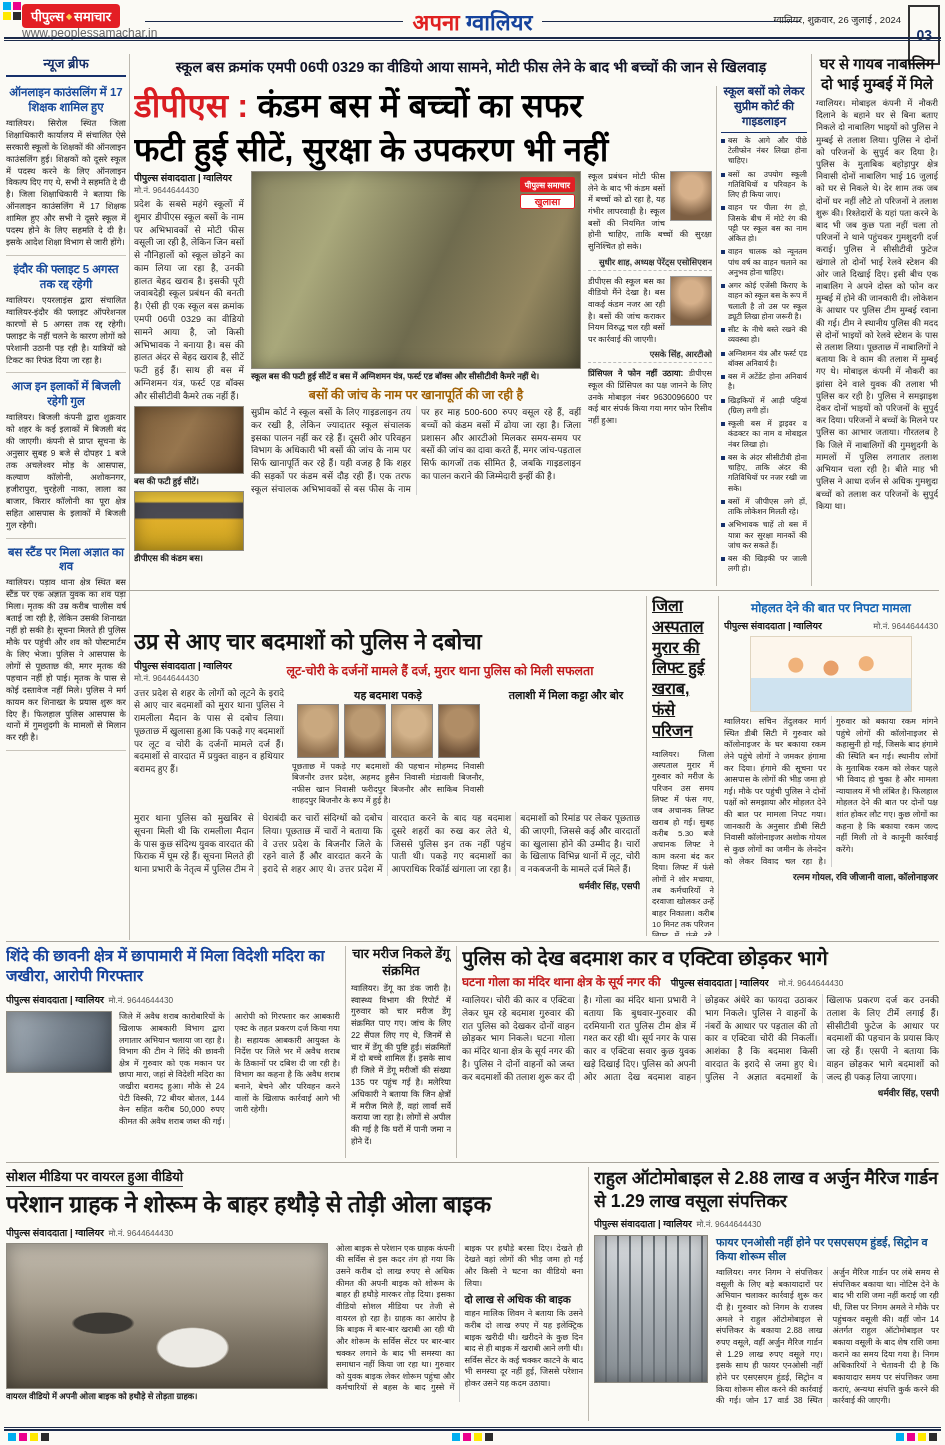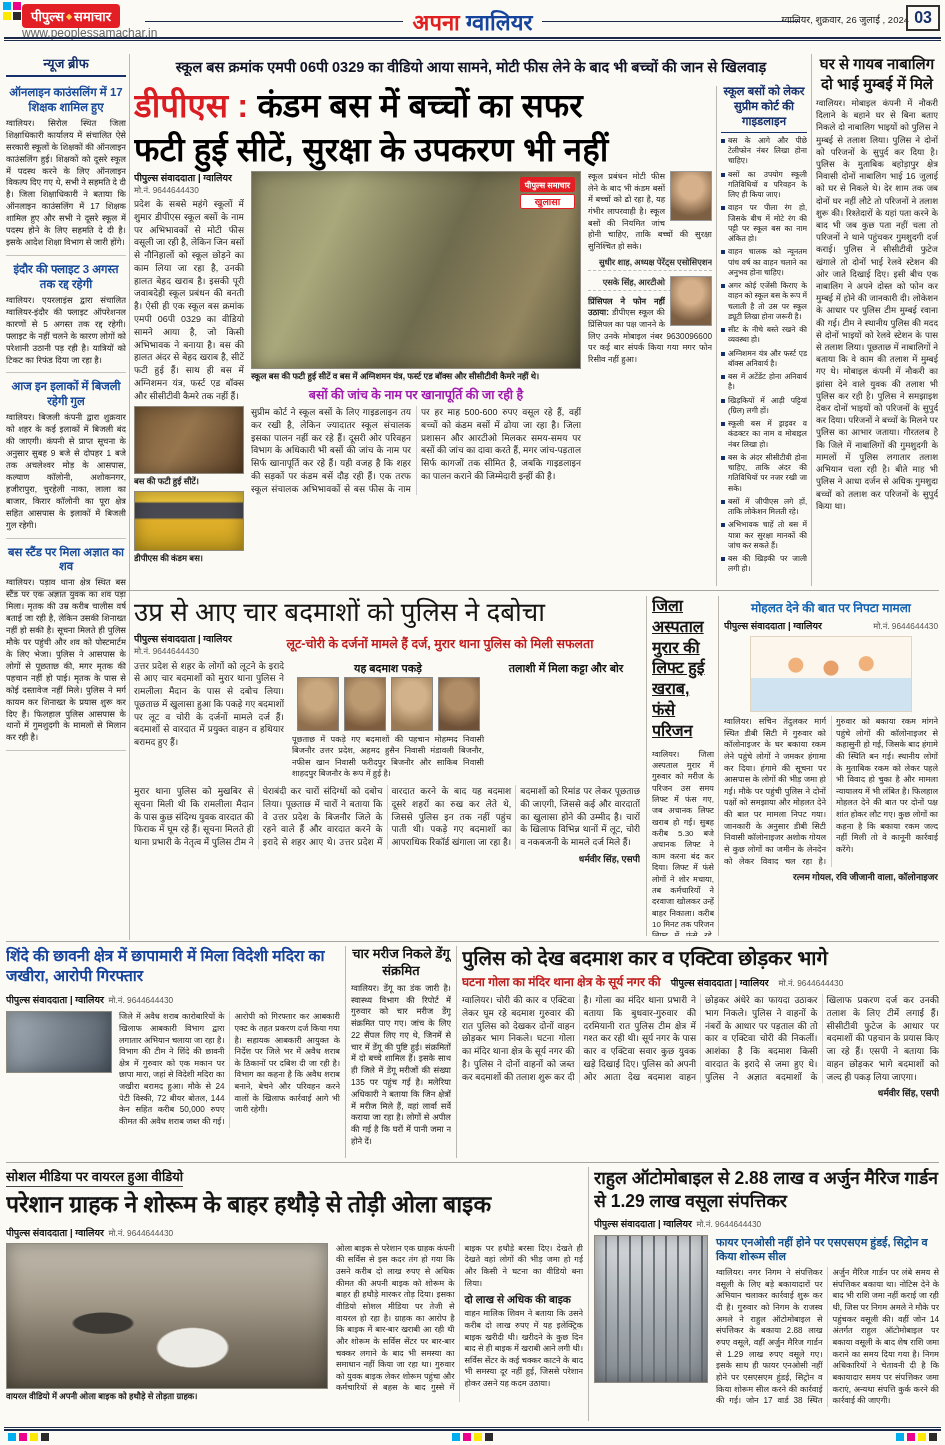--- a/index.html
+++ b/index.html
@@ -15,22 +15,22 @@
   .regmarks.row { display:flex; gap:3px; }
   .rm { width:8px; height:8px; display:inline-block; }
   .rm.c{background:#00aeef}.rm.m{background:#ec008c}.rm.y{background:#ffe800}.rm.k{background:#2b2b2b}
   .logo-box { position:absolute; left:22px; top:4px; background:#e31e24; color:#fff; font-weight:bold; font-size:13px; padding:3px 9px; border-radius:4px; white-space:nowrap; }
   .logo-diamond { color:#ffd24a; font-size:8px; vertical-align:2px; padding:0 2px; }
   .website { position:absolute; left:22px; top:26px; width:112px; text-align:center; font-size:12px; color:#666; }
   .edition { position:absolute; left:145px; top:6px; width:655px; display:flex; align-items:center; gap:10px; }
   .edition .line { flex:1; height:1px; background:#1b2a4a; }
   .ed-text { font-size:22px; font-weight:bold; white-space:nowrap; }
   .ed-red { color:#e02020; } .ed-blue { color:#16439c; }
-  .dateline { position:absolute; right:36px; top:13px; font-size:9.5px; color:#222; }
-  .pagenum { position:absolute; right:5px; top:5px; border:2px solid #333; color:#16306b; font-size:16px; font-weight:bold; padding:2px 6px; }
+  .dateline { position:absolute; right:44px; top:13px; font-size:9.5px; color:#222; }
+  .pagenum { position:absolute; right:5px; top:5px; border:2px solid #333; color:#16306b; font-size:14px; font-weight:bold; padding:20px 6px; }
   .rule-top { position:absolute; left:4px; top:37px; width:937px; height:4px; border-top:2px solid #1b2a4a; border-bottom:1px solid #1b2a4a; }
 
   
   .body-text { font-size:9px; line-height:1.42; text-align:justify; color:#1c1c1c; }
   .small-text { font-size:8.2px; }
   .byline { font-size:9.5px; font-weight:bold; color:#111; }
   .phone { font-size:8.3px; color:#555; }
   .caption { font-size:8.4px; font-weight:bold; line-height:1.3; color:#222; margin-top:2px; }
   .cols-2 { column-count:2; column-gap:10px; column-rule:1px solid #ccc; }
   .cols-4 { column-count:4; column-gap:9px;  column-rule:1px solid #ccc; }
@@ -75,38 +75,38 @@
   
   .kicker { left:134px; top:56px; width:674px; text-align:center; font-size:14.5px; font-weight:bold; color:#101326; }
   .lead { left:134px; top:84px; width:578px; height:502px; }
   .lead-headline { font-size:33px; line-height:1.32; font-weight:bold; color:#000; }
   .hl-red { color:#d91d22; }
   .lead-subhead { text-align:center; font-size:14px; font-weight:bold; color:#1464b4; margin:4px 0 5px; }
   .lead-cols { display:flex; gap:7px; }
   .lead-left { width:110px; flex:none; }
   .lead-center { width:330px; flex:none; }
   .lead-right { width:124px; flex:none; }
-  .mid-subhead { text-align:center; font-size:12.5px; font-weight:bold; color:#a21caf; margin:4px 0 3px; }
+  .mid-subhead { text-align:center; font-size:12.5px; font-weight:bold; color:#a16207; margin:4px 0 3px; }
   .quote-name { font-size:8.3px; font-weight:bold; text-align:right; color:#333; border-bottom:1px dashed #bbb; margin:3px 0 5px; padding-bottom:3px; }
 
   
   .guidelines { left:721px; top:84px; width:86px; height:502px; }
   .guide-title { font-size:11.5px; font-weight:bold; color:#16306b; text-align:center; line-height:1.3; border-bottom:1px solid #16306b; padding-bottom:3px; margin-bottom:3px; }
   .guide-list { list-style:none; }
   .guide-item { font-size:7.6px; line-height:1.35; text-align:justify; margin-bottom:3px; padding-left:7px; position:relative; }
   .guide-item::before { content:""; position:absolute; left:0; top:3px; width:4px; height:4px; background:#16306b; }
 
   
   .rightcol { left:816px; top:54px; width:122px; height:532px; }
   .rc-headline { font-size:15px; line-height:1.3; font-weight:bold; text-align:center; margin-bottom:4px; }
   .rc-body { font-size:8.6px; }
 
   
   .storyA { left:134px; top:596px; width:506px; height:340px; }
-  .a-headline { font-size:26px; font-weight:normal; line-height:1.25; }
+  .a-headline { font-size:22px; font-weight:bold; line-height:1.25;margin-top:32px; }
   .a-subrow { display:flex; gap:8px; align-items:center; margin:3px 0 4px; }
   .a-subrow .red-sub { flex:1; text-align:center; font-size:12.5px; }
   .a-boxrow { display:flex; gap:8px; margin-bottom:5px; }
   .a-intro { width:150px; flex:none; }
   .a-mugblock { width:192px; flex:none; }
   .mugs { display:flex; gap:5px; justify-content:center; margin:2px 0 3px; }
   .box-title { font-size:11px; font-weight:bold; text-align:center; }
   .a-searchblock { flex:1; }
   .storyB { left:652px; top:596px; width:62px; height:340px; }
   .b-headline { font-size:16px; line-height:1.3; font-weight:bold; margin-bottom:7px;text-decoration:underline; }
@@ -186,21 +186,21 @@
 
   <aside class="abs sidebar">
     <div class="nb-title">न्यूज ब्रीफ</div>
     <div>
 
     <article class="brief">
         <h3 class="brief-headline">ऑनलाइन काउंसलिंग में 17 शिक्षक शामिल हुए</h3>
         <p class="body-text brief-body">ग्वालियर। सिरोल स्थित जिला शिक्षाधिकारी कार्यालय में संचालित ऐसे सरकारी स्कूलों के शिक्षकों की ऑनलाइन काउंसलिंग हुई। शिक्षकों को दूसरे स्कूल में पदस्थ करने के लिए ऑनलाइन विकल्प दिए गए थे, सभी ने सहमति दे दी है। जिला शिक्षाधिकारी ने बताया कि ऑनलाइन काउंसलिंग में 17 शिक्षक शामिल हुए और सभी ने दूसरे स्कूल में पदस्थ होने के लिए सहमति दे दी है। इसके आदेश शिक्षा विभाग से जारी होंगे।</p>
       </article>
         <article class="brief">
-        <h3 class="brief-headline">इंदौर की फ्लाइट 3 अगस्त तक रद्द रहेगी</h3>
+        <h3 class="brief-headline">इंदौर की फ्लाइट 5 अगस्त तक रद्द रहेगी</h3>
         <p class="body-text brief-body">ग्वालियर। एयरलाइंस द्वारा संचालित ग्वालियर-इंदौर की फ्लाइट ऑपरेशनल कारणों से 5 अगस्त तक रद्द रहेगी। फ्लाइट के नहीं चलने के कारण लोगों को परेशानी उठानी पड़ रही है। यात्रियों को टिकट का रिफंड दिया जा रहा है।</p>
       </article>
         <article class="brief">
         <h3 class="brief-headline">आज इन इलाकों में बिजली रहेगी गुल</h3>
         <p class="body-text brief-body">ग्वालियर। बिजली कंपनी द्वारा शुक्रवार को शहर के कई इलाकों में बिजली बंद की जाएगी। कंपनी से प्राप्त सूचना के अनुसार सुबह 9 बजे से दोपहर 1 बजे तक अचलेश्वर मोड़ के आसपास, कल्याण कॉलोनी, अशोकनगर, हजीरापुरा, चुरहेली नाका, लाला का बाजार, किरार कॉलोनी का पूरा क्षेत्र सहित आसपास के इलाकों में बिजली गुल रहेगी।</p>
       </article>
         <article class="brief">
         <h3 class="brief-headline">बस स्टैंड पर मिला अज्ञात का शव</h3>
         <p class="body-text brief-body">ग्वालियर। पड़ाव थाना क्षेत्र स्थित बस स्टैंड पर एक अज्ञात युवक का शव पड़ा मिला। मृतक की उम्र करीब चालीस वर्ष बताई जा रही है, लेकिन उसकी शिनाख्त नहीं हो सकी है। सूचना मिलते ही पुलिस मौके पर पहुंची और शव को पोस्टमार्टम के लिए भेजा। पुलिस ने आसपास के लोगों से पूछताछ की, मगर मृतक की पहचान नहीं हो पाई। मृतक के पास से कोई दस्तावेज नहीं मिले। पुलिस ने मर्ग कायम कर शिनाख्त के प्रयास शुरू कर दिए हैं। फिलहाल पुलिस आसपास के थानों में गुमशुदगी के मामलों से मिलान कर रही है।</p>
       </article>
@@ -233,20 +233,21 @@
         <p class="body-text cols-2">सुप्रीम कोर्ट ने स्कूल बसों के लिए गाइडलाइन तय कर रखी है, लेकिन ज्यादातर स्कूल संचालक इसका पालन नहीं कर रहे हैं। दूसरी ओर परिवहन विभाग के अधिकारी भी बसों की जांच के नाम पर सिर्फ खानापूर्ति कर रहे हैं। यही वजह है कि शहर की सड़कों पर कंडम बसें दौड़ रही हैं। एक तरफ स्कूल संचालक अभिभावकों से बस फीस के नाम पर हर माह 500-600 रुपए वसूल रहे हैं, वहीं बच्चों को कंडम बसों में ढोया जा रहा है। जिला प्रशासन और आरटीओ मिलकर समय-समय पर बसों की जांच का दावा करते हैं, मगर जांच-पड़ताल सिर्फ कागजों तक सीमित है, जबकि गाइडलाइन का पालन कराने की जिम्मेदारी इन्हीं की है।</p>
       </div>
       <div class="lead-right">
         <div>
           <div class="portrait"></div>
           <p class="body-text small-text">स्कूल प्रबंधन मोटी फीस लेने के बाद भी कंडम बसों में बच्चों को ढो रहा है, यह गंभीर लापरवाही है। स्कूल बसों की नियमित जांच होनी चाहिए, ताकि बच्चों की सुरक्षा सुनिश्चित हो सके।</p>
           <div class="quote-name">सुधीर शाह, अध्यक्ष पेरेंट्स एसोसिएशन</div>
         </div>
         <div>
           <div class="portrait"></div>
+          <p class="body-text small-text">डीपीएस की स्कूल बस का वीडियो मैंने देखा है। बस वाकई कंडम नजर आ रही है। बसों की जांच कराकर नियम विरुद्ध चल रही बसों पर कार्रवाई की जाएगी।</p>
           <div class="quote-name">एसके सिंह, आरटीओ</div>
         </div>
         <p class="body-text small-text"><b>प्रिंसिपल ने फोन नहीं उठाया:</b> <span>डीपीएस स्कूल की प्रिंसिपल का पक्ष जानने के लिए उनके मोबाइल नंबर 9630096600 पर कई बार संपर्क किया गया मगर फोन रिसीव नहीं हुआ।</span></p>
       </div>
     </div>
   </section>
 
   <aside class="abs guidelines">
     <div class="guide-title">स्कूल बसों को लेकर सुप्रीम कोर्ट की गाइडलाइन</div>
     <ul class="guide-list">

